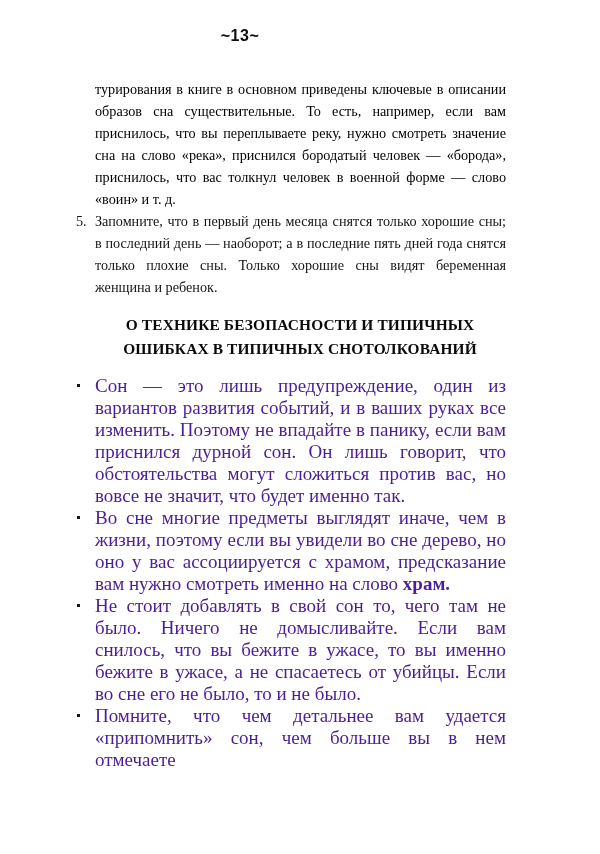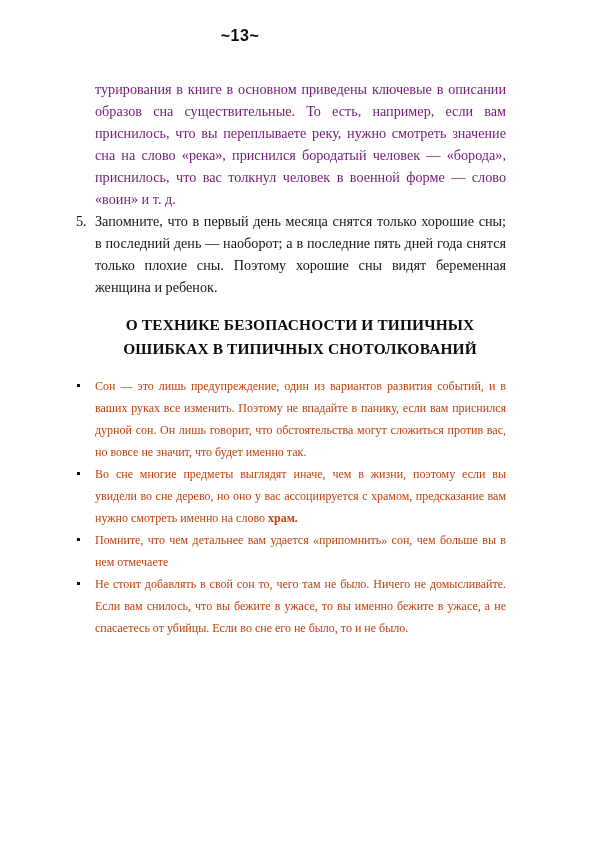--- a/index.html
+++ b/index.html
@@ -46,21 +46,21 @@
     left: 76px;
     width: 430px;
   }
 
   .para {
     margin: 0;
     text-align: justify;
     text-justify: inter-word;
     font-size: 14.2px;
     line-height: 22px;
-    color: #701a75;
+    color: #000000;
     hyphens: none;
   }
 
   .para.cont {
     padding-left: 19px;   
   }
 
   
   .num-list {
     margin: 0;
@@ -115,23 +115,23 @@
     width: 430px;
     margin: 0;
     padding: 0;
     list-style: none;
   }
   .bullet-item {
     position: relative;
     padding-left: 19px;
     text-align: justify;
     text-justify: inter-word;
-    font-size: 12px;
+    font-size: 19px;
     line-height: 22px;
-    color: #c2410c;
+    color: #4c1d95;
   }
   .bullet-item .bullet-mark {
     position: absolute;
     left: 1px;
     top: 9px;
     width: 3px;
     height: 3px;
     background: #141414;
   }
   b.emph {
@@ -151,21 +151,21 @@
 
   <div class="page-number">~13~</div>
 
   <div class="content">
 
     <p class="para cont">турирования в книге в основном приведены ключевые в описании образов сна существительные. То есть, например, если вам приснилось, что вы переплываете реку, нужно смотреть значение сна на слово «река», приснился бородатый человек — «борода», приснилось, что вас толкнул человек в военной форме — слово «воин» и т. д.</p>
 
     <ol class="num-list">
       <li class="num-item">
         <span class="num-marker">5.</span>
-        <span>Запомните, что в первый день месяца снятся только хорошие сны; в последний день — наоборот; а в последние пять дней года снятся только плохие сны. Поэтому хорошие сны видят беременная женщина и ребенок.</span>
+        <span>Запомните, что в первый день месяца снятся только хорошие сны; в последний день — наоборот; а в последние пять дней года снятся только плохие сны. Только хорошие сны видят беременная женщина и ребенок.</span>
       </li>
     </ol>
 
   </div>
 
   <h2 class="section-heading">
     <span class="hl">О ТЕХНИКЕ БЕЗОПАСНОСТИ И ТИПИЧНЫХ</span>
     <span class="hl">ОШИБКАХ В ТИПИЧНЫХ СНОТОЛКОВАНИЙ</span>
   </h2>
 
@@ -176,23 +176,23 @@
       <span>Сон — это лишь предупреждение, один из вариантов развития событий, и в ваших руках все изменить. Поэтому не впадайте в панику, если вам приснился дурной сон. Он лишь говорит, что обстоятельства могут сложиться против вас, но вовсе не значит, что будет именно так.</span>
     </li>
 
     <li class="bullet-item">
       <span class="bullet-mark"></span>
       <span>Во сне многие предметы выглядят иначе, чем в жизни, поэтому если вы увидели во сне дерево, но оно у вас ассоциируется с храмом, предсказание вам нужно смотреть именно на слово </span><b class="emph">храм.</b>
     </li>
 
     <li class="bullet-item">
       <span class="bullet-mark"></span>
-      <span>Помните, что чем детальнее вам удается «припомнить» сон, чем больше вы в нем отмечаете</span>
+      <span>Не стоит добавлять в свой сон то, чего там не было. Ничего не домысливайте. Если вам снилось, что вы бежите в ужасе, то вы именно бежите в ужасе, а не спасаетесь от убийцы. Если во сне его не было, то и не было.</span>
     </li>
 
     <li class="bullet-item">
       <span class="bullet-mark"></span>
-      <span>Не стоит добавлять в свой сон то, чего там не было. Ничего не домысливайте. Если вам снилось, что вы бежите в ужасе, то вы именно бежите в ужасе, а не спасаетесь от убийцы. Если во сне его не было, то и не было.</span>
+      <span>Помните, что чем детальнее вам удается «припомнить» сон, чем больше вы в нем отмечаете</span>
     </li>
 
   </ul>
 
 </div>
 
 </body></html>

